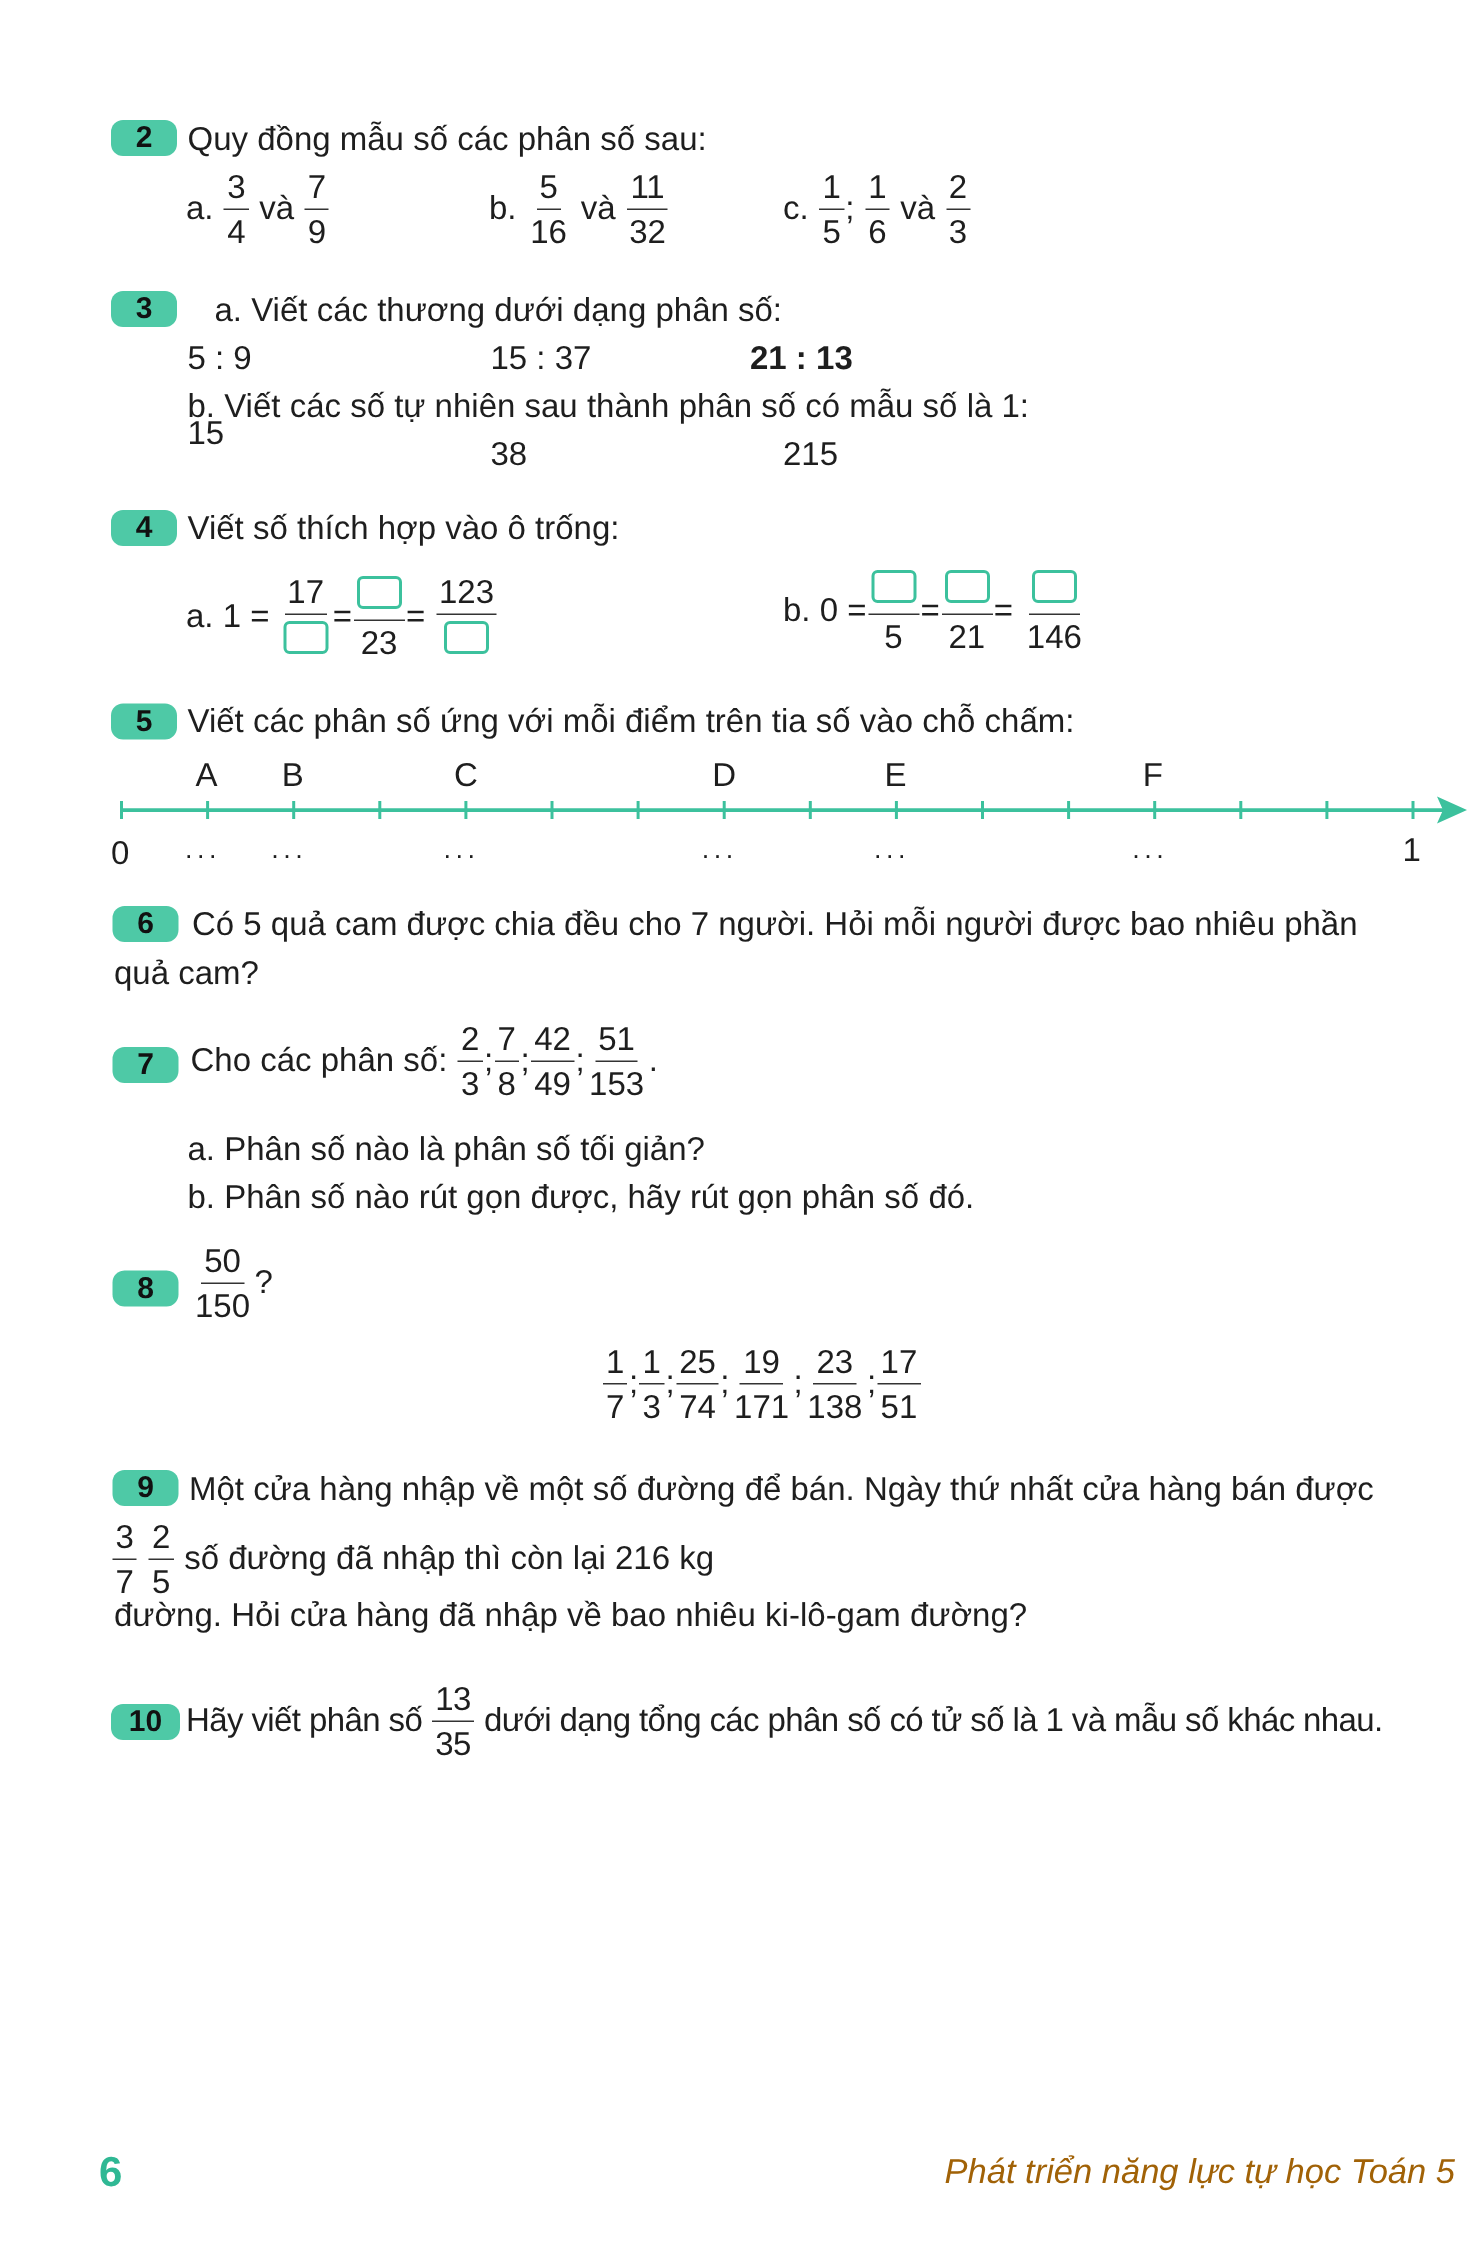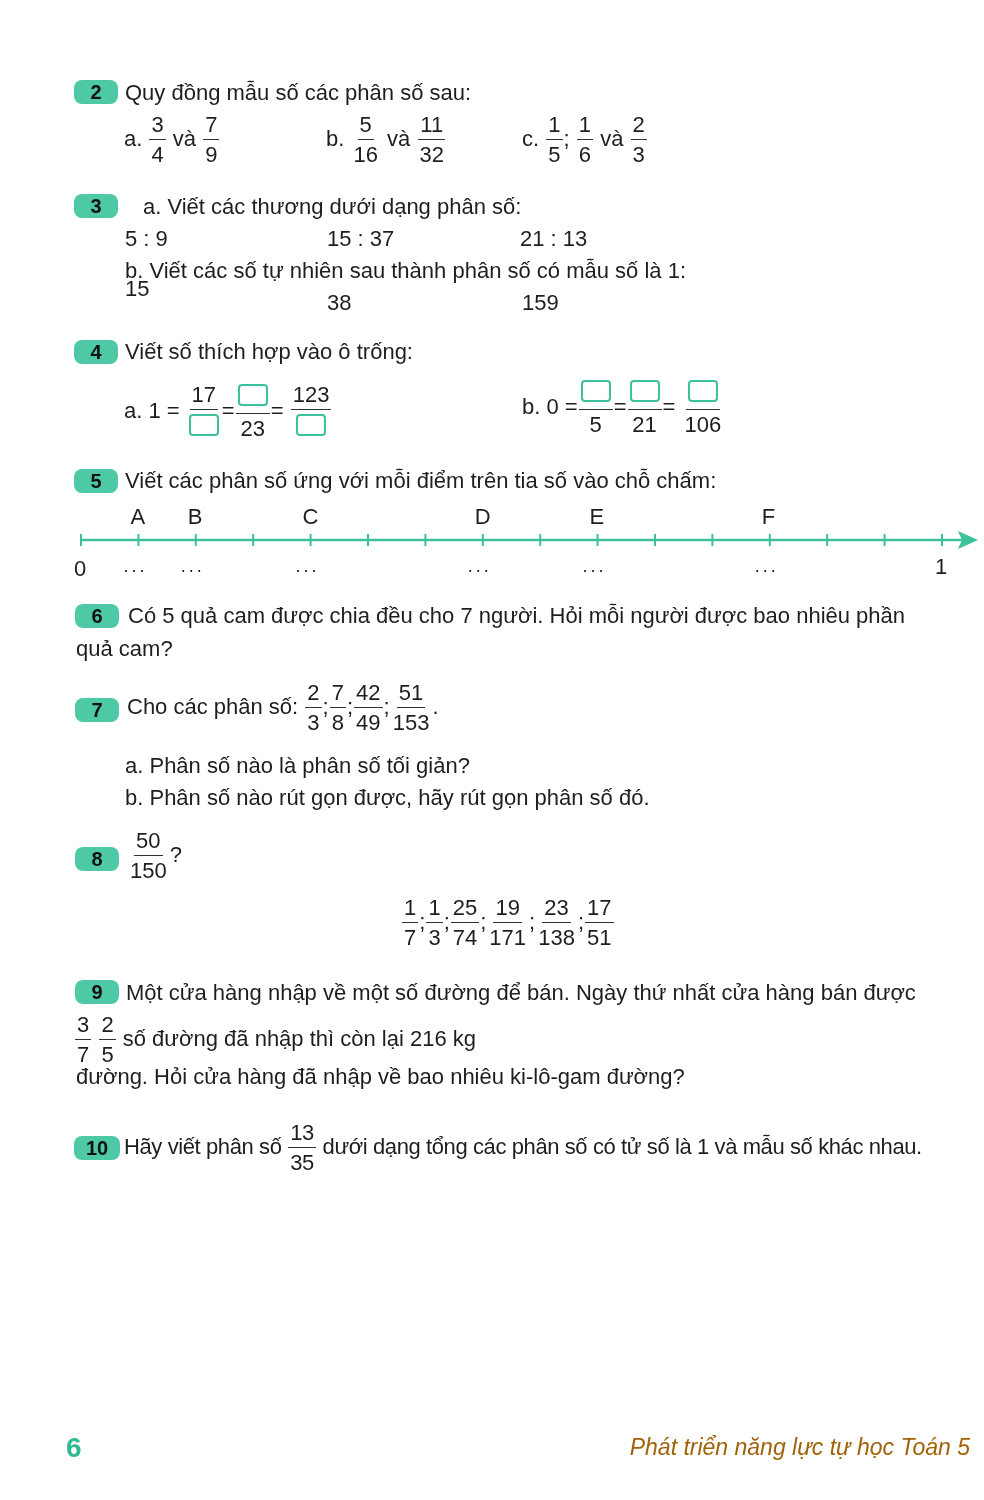--- a/index.html
+++ b/index.html
@@ -77,25 +77,25 @@
         <span class="d">3</span>
       </span>
   </div>
 </div>
 
 <div>
   <span class="badge" style="left:74px;top:194px;">3</span>
   <span class="abs" style="left:143px;top:194px;">a. Viết các thương dưới dạng phân số:</span>
   <span class="abs" style="left:125px;top:226px;">5 : 9</span>
   <span class="abs" style="left:327px;top:226px;">15 : 37</span>
-  <span class="abs" style="left:520px;top:226px;">21 : 13</span>
+  <span class="abs" style="left:500px;top:226px;font-weight:bold;">21 : 13</span>
   <span class="abs" style="left:125px;top:258px;">b. Viết các số tự nhiên sau thành phân số có mẫu số là 1:</span>
   <span class="abs" style="left:125px;top:276px;text-align:right;">15</span>
   <span class="abs" style="left:327px;top:290px;">38</span>
-  <span class="abs" style="left:522px;top:290px;">159</span>
+  <span class="abs" style="left:522px;top:290px;">215</span>
 </div>
 
 <div>
   <span class="badge" style="left:74px;top:340px;">4</span>
   <span class="abs" style="left:125px;top:339px;">Viết số thích hợp vào ô trống:</span>
 
   <div class="abs" style="left:124px;top:384px;">
     <span>a. 1</span>
     <span>=</span>
     <span class="frac">
@@ -115,21 +115,21 @@
     <span>b. 0</span>
     <span>=</span><span class="frac">
         <span class="n"><span class="blank"></span></span>
         <span class="d">5</span>
       </span><span>=</span><span class="frac">
         <span class="n"><span class="blank"></span></span>
         <span class="d">21</span>
       </span><span>=</span>
     <span class="frac">
         <span class="n"><span class="blank"></span></span>
-        <span class="d">106</span>
+        <span class="d">146</span>
       </span>
   </div>
 </div>
 
 <div>
   <span class="badge" style="left:74px;top:469px;">5</span>
   <span class="abs" style="left:125px;top:468px;">Viết các phân số ứng với mỗi điểm trên tia số vào chỗ chấm:</span>
 
   <div id="numline-wrap" style="position:absolute;left:0;top:0;width:984px;height:600px;pointer-events:none;">
     <svg class="numline" width="984" height="600">

